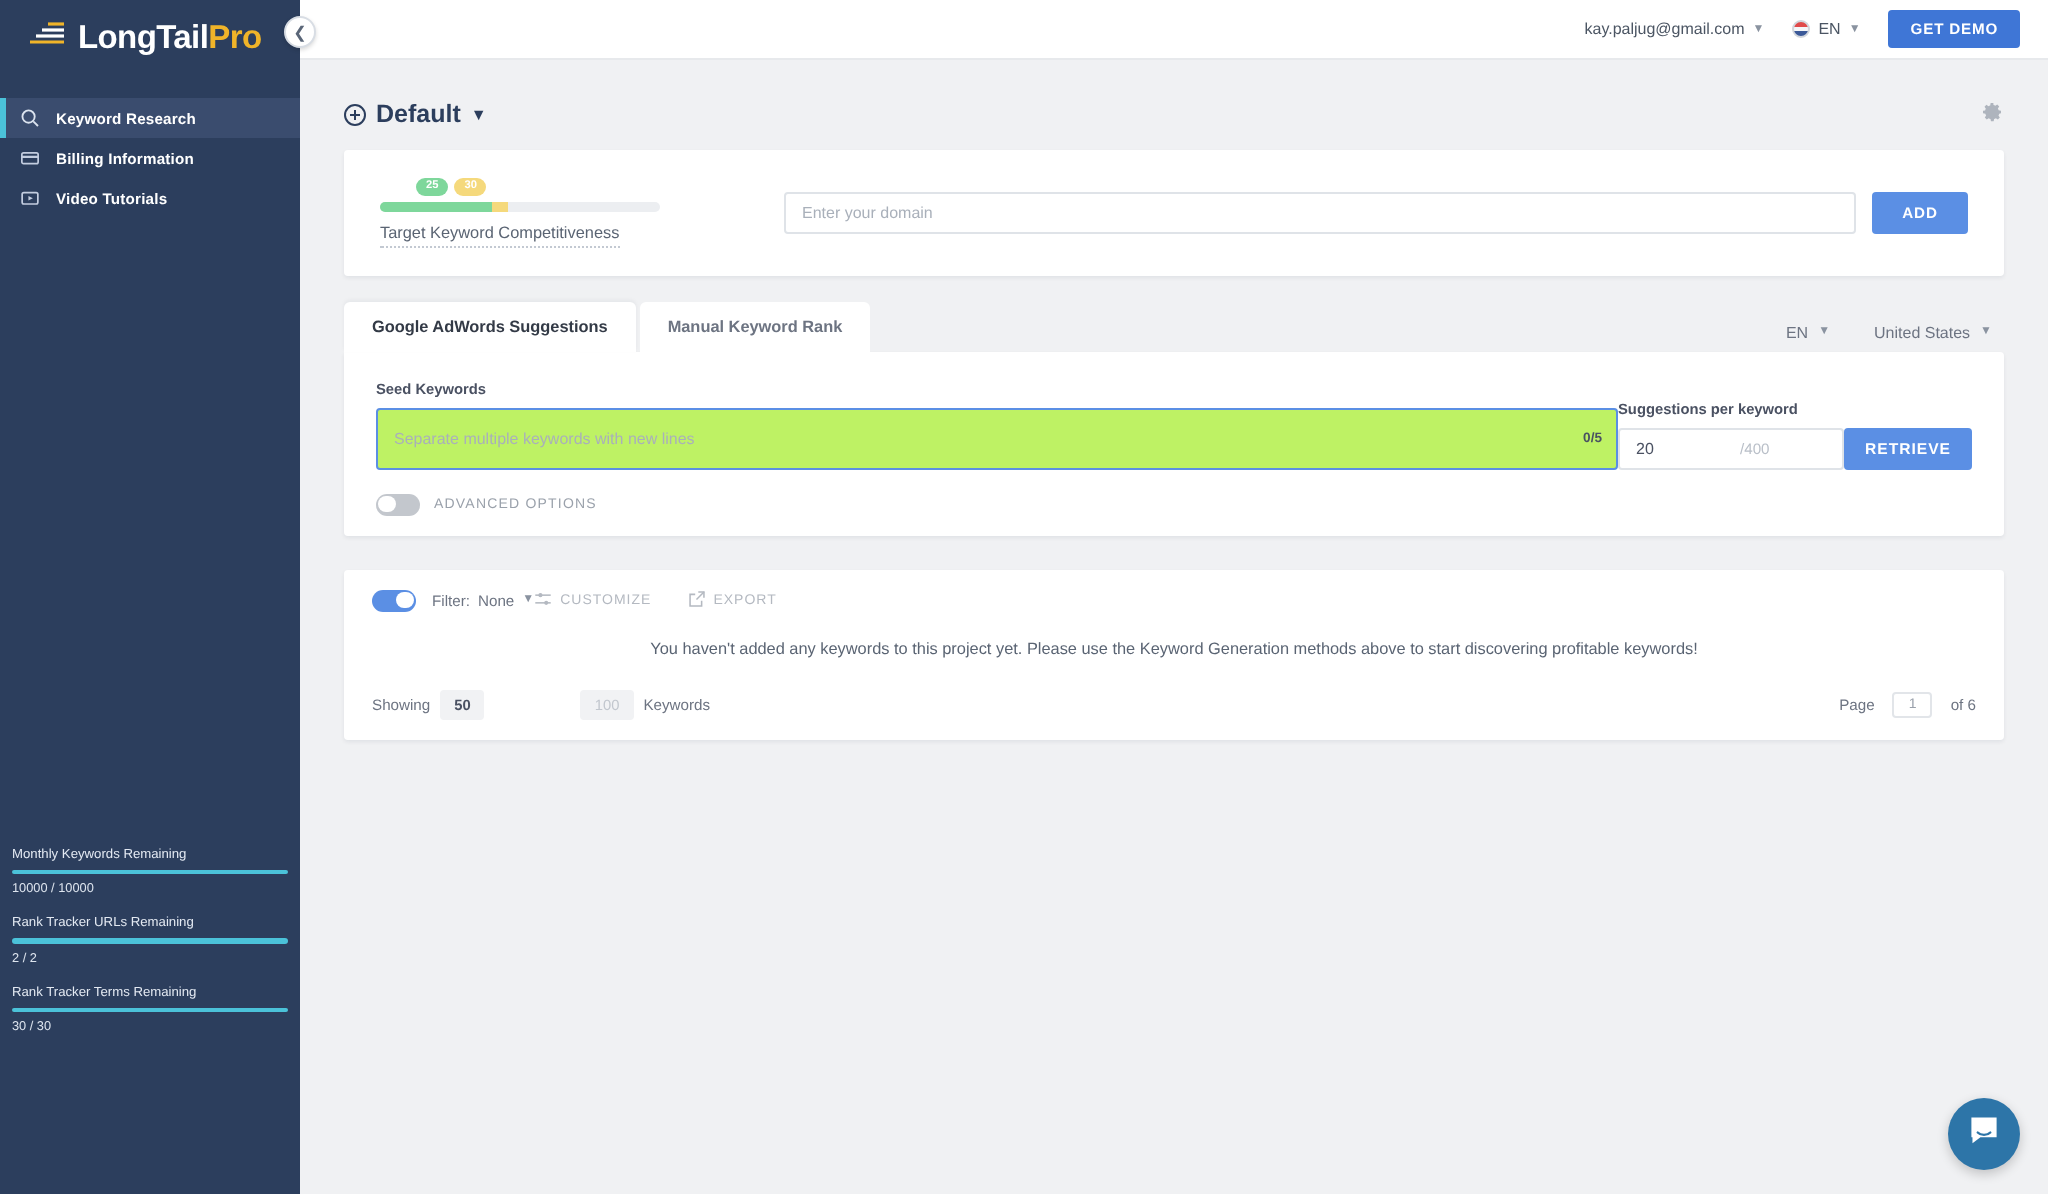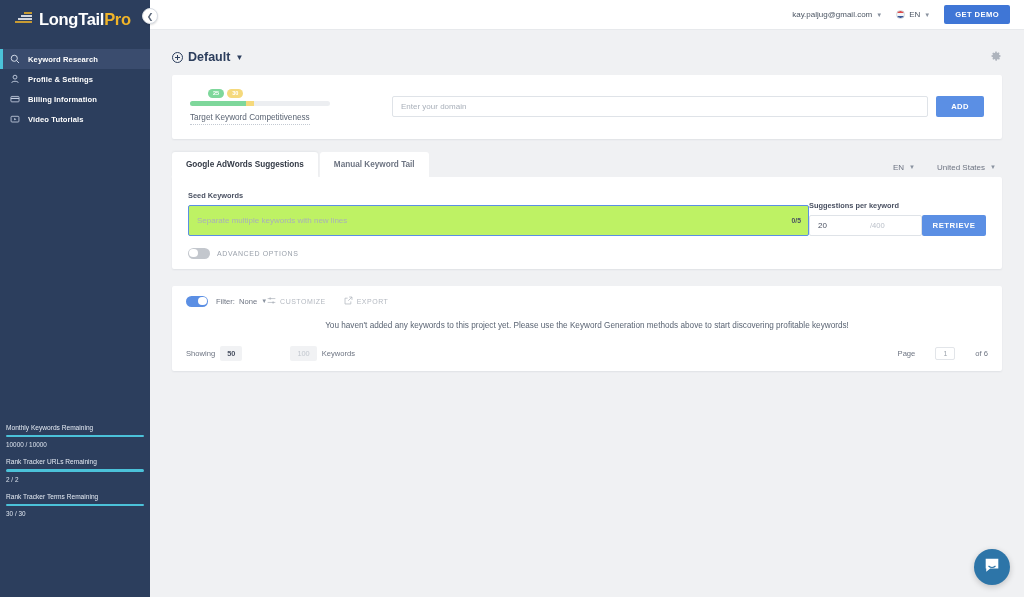--- a/index.html
+++ b/index.html
@@ -219,21 +219,21 @@
     text-align: center; font-size: 8.2px; color: #5a6473;
     padding: 14px 0 16px 0;
   }
   .results-foot { display: flex; align-items: center; justify-content: space-between; }
   .showing { display: flex; align-items: center; gap: 5px; font-size: 7.6px; color: #6d7482; }
   .pill {
     font-size: 7.4px; padding: 3px 7px; border-radius: 2px; background: #f1f2f4;
   }
   .pill.sel { color: #4a5162; font-weight: bold; }
   .pill.unsel { color: #c2c7ce; margin-left: 43px; }
-  .pager { display: flex; align-items: center; gap: 20px; font-size: 7.6px; color: #6d7482; }
+  .pager { display: flex; align-items: center; gap: 9px; font-size: 7.6px; color: #6d7482; }
   .page-box {
     width: 20px; height: 13px; border: 1px solid #e2e5e9; border-radius: 2px;
     font-size: 7px; color: #9aa1ab; text-align: center; background:#fff;
     font-family: "Liberation Sans", sans-serif;
   }
 
   .chat-bubble {
     position: absolute; right: 14px; bottom: 12px;
     width: 36px; height: 36px; border-radius: 50%; background: #2d75a8;
     display: flex; align-items: center; justify-content: center;
@@ -271,29 +271,20 @@
         <span class="nav-ico">
           <svg width="10" height="10" viewBox="0 0 14 14" fill="none" stroke="#dbe3ef" stroke-width="1.3">
             <circle cx="6" cy="6" r="4.3"></circle>
               <path d="M9.3 9.3 L12.6 12.6"></path>
           </svg>
         </span>
         <span class="nav-label">Keyword Research</span>
       </div>
 
 
-      <div class="nav-item">
-        <span class="nav-ico">
-          <svg width="10" height="10" viewBox="0 0 14 14" fill="none" stroke="#c3cde0" stroke-width="1.3">
-            <circle cx="7" cy="4.4" r="2.7"></circle>
-              <path d="M2.4 12.4 C2.4 9.4 11.6 9.4 11.6 12.4"></path>
-          </svg>
-        </span>
-        <span class="nav-label">Profile &amp; Settings</span>
-      </div>
 
       <div class="nav-item">
         <span class="nav-ico">
           <svg width="10" height="10" viewBox="0 0 14 14" fill="none" stroke="#c3cde0" stroke-width="1.2">
             <rect x="1.3" y="3.4" width="11.4" height="7.6" rx="1.2"></rect>
               <path d="M1.3 6.2 L12.7 6.2" stroke-width="1.6"></path>
           </svg>
         </span>
         <span class="nav-label">Billing Information</span>
       </div>
@@ -380,21 +371,21 @@
         </div>
         <div class="domain-right">
           <input class="domain-input" type="text" placeholder="Enter your domain" style="">
           <button class="add-btn">ADD</button>
         </div>
       </section>
 
       <div class="tabs-row">
         <div class="tabs">
           <div class="tab active">Google AdWords Suggestions</div>
-          <div class="tab">Manual Keyword Tail</div>
+          <div class="tab">Manual Keyword Rank</div>
         </div>
         <div class="tab-locales">
           <div class="locale">
             <span>EN</span>
             <span class="caret">▼</span>
           </div>
           <div class="locale">
             <span>United States</span>
             <span class="caret">▼</span>
           </div>

